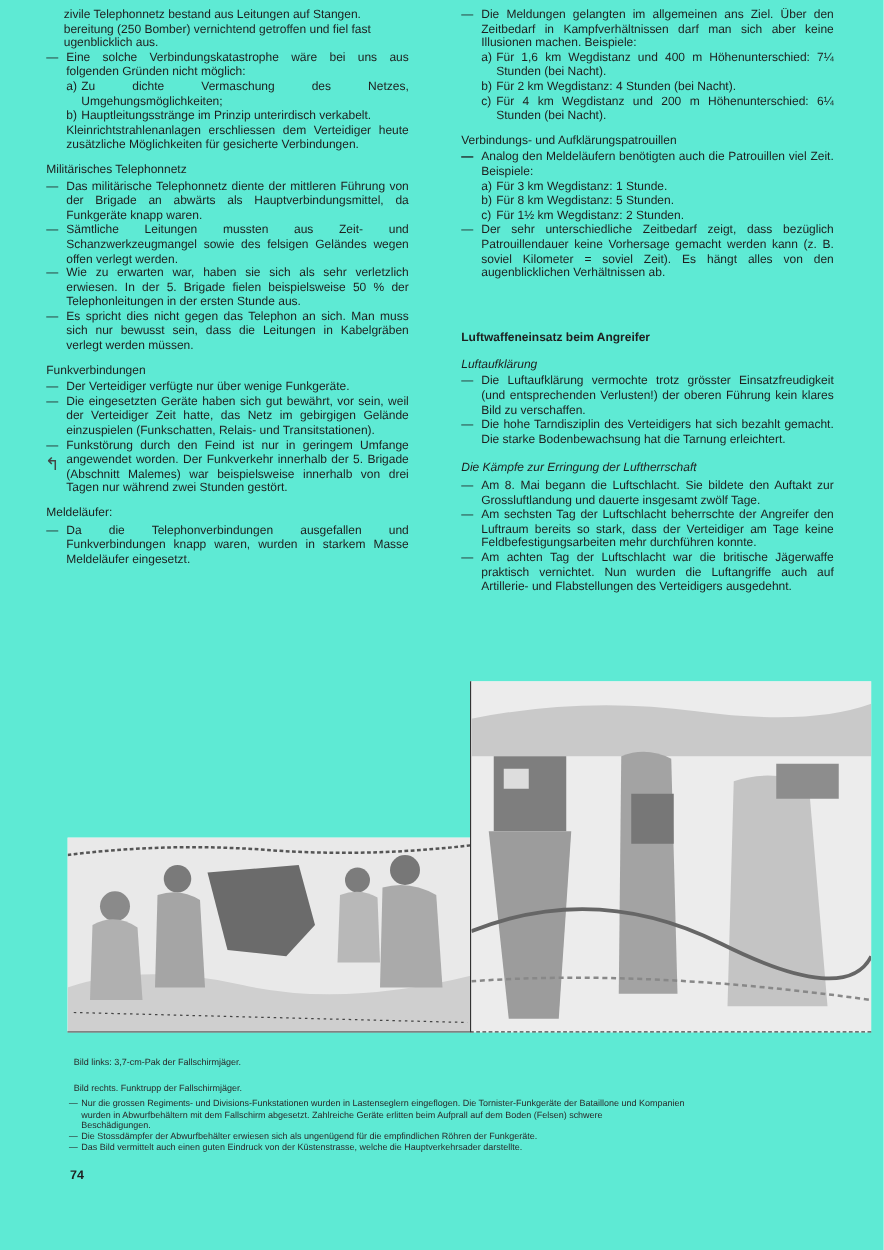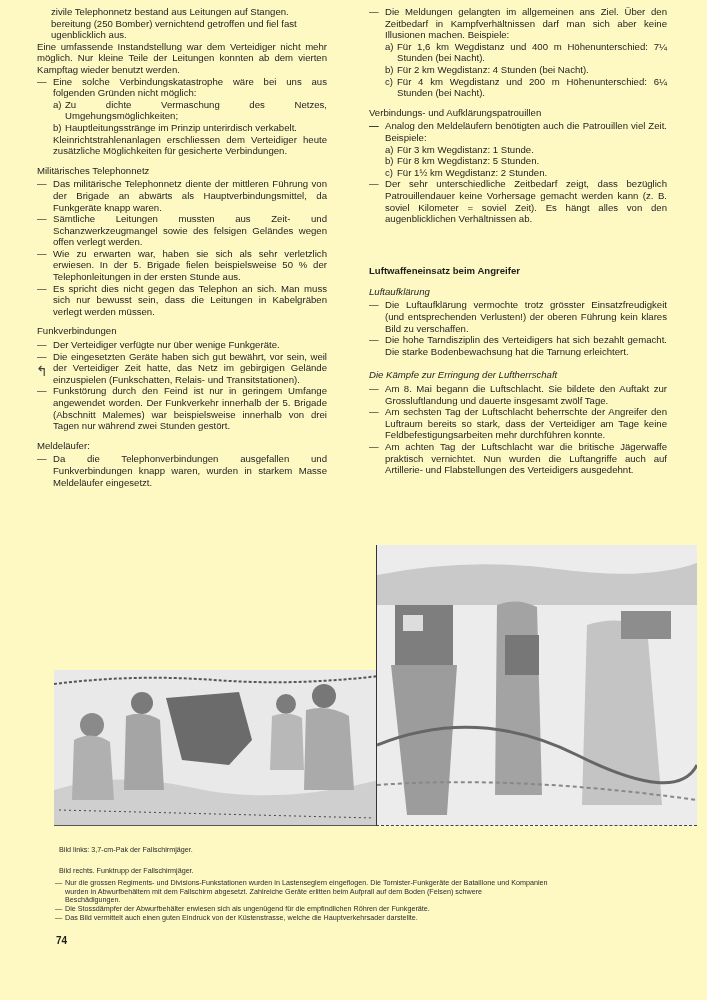--- a/index.html
+++ b/index.html
@@ -1,18 +1,18 @@
 <!DOCTYPE html>
 <html><head>
 <meta charset="utf-8">
 <style>
   html, body { margin: 0; padding: 0; background: #ffffff; }
   body { width: 707px; height: 1000px; position: relative; overflow: hidden;
          font-family: "Liberation Sans", sans-serif; color: #1e1e1e; }
-  .page { position: absolute; inset: 0; background: #fef9c3; text-decoration: underline; }
+  .page { position: absolute; inset: 0; background: #5eead4; text-decoration: underline; }
   .col { position: absolute; top: 6px; font-size: 9.6px; line-height: 11.6px; }
   .col-left { left: 37px; width: 290px; }
   .col-right { left: 369px; width: 298px; }
   .p { margin: 0; text-align: justify; }
   .cont { padding-left: 14px; }
   .head { margin: 8px 0 2px 0; }
   .bold { font-weight: bold; margin-top: 14px; }
   .ital { font-style: italic; margin: 8px 0 2px 0; }
   .item { position: relative; padding-left: 16px; text-align: justify; margin: 0; }
   .item .dash { position: absolute; left: 0; top: 0; }
@@ -32,21 +32,20 @@
 </style>
 </head>
 <body>
 
 <div class="page">
 
   <div class="col col-left">
     <p class="p cont">zivile Telephonnetz bestand aus Leitungen auf Stangen.</p>
     <p class="p cont">bereitung (250 Bomber) vernichtend getroffen und fiel fast</p>
     <p class="p cont">ugenblicklich aus.</p>
-    <p class="p">Eine umfassende Instandstellung war dem Verteidiger nicht mehr möglich. Nur kleine Teile der Leitungen konnten ab dem vierten Kampftag wieder benutzt werden.</p>
     <div class="item">
       <span class="dash">—</span>
       <span>Eine solche Verbindungskatastrophe wäre bei uns aus folgenden Gründen nicht möglich:</span>
     </div>
     <div class="sub">
       <span class="lab">a)</span>
       <span>Zu dichte Vermaschung des Netzes, Umgehungsmöglichkeiten;</span>
     </div>
     <div class="sub">
       <span class="lab">b)</span>

